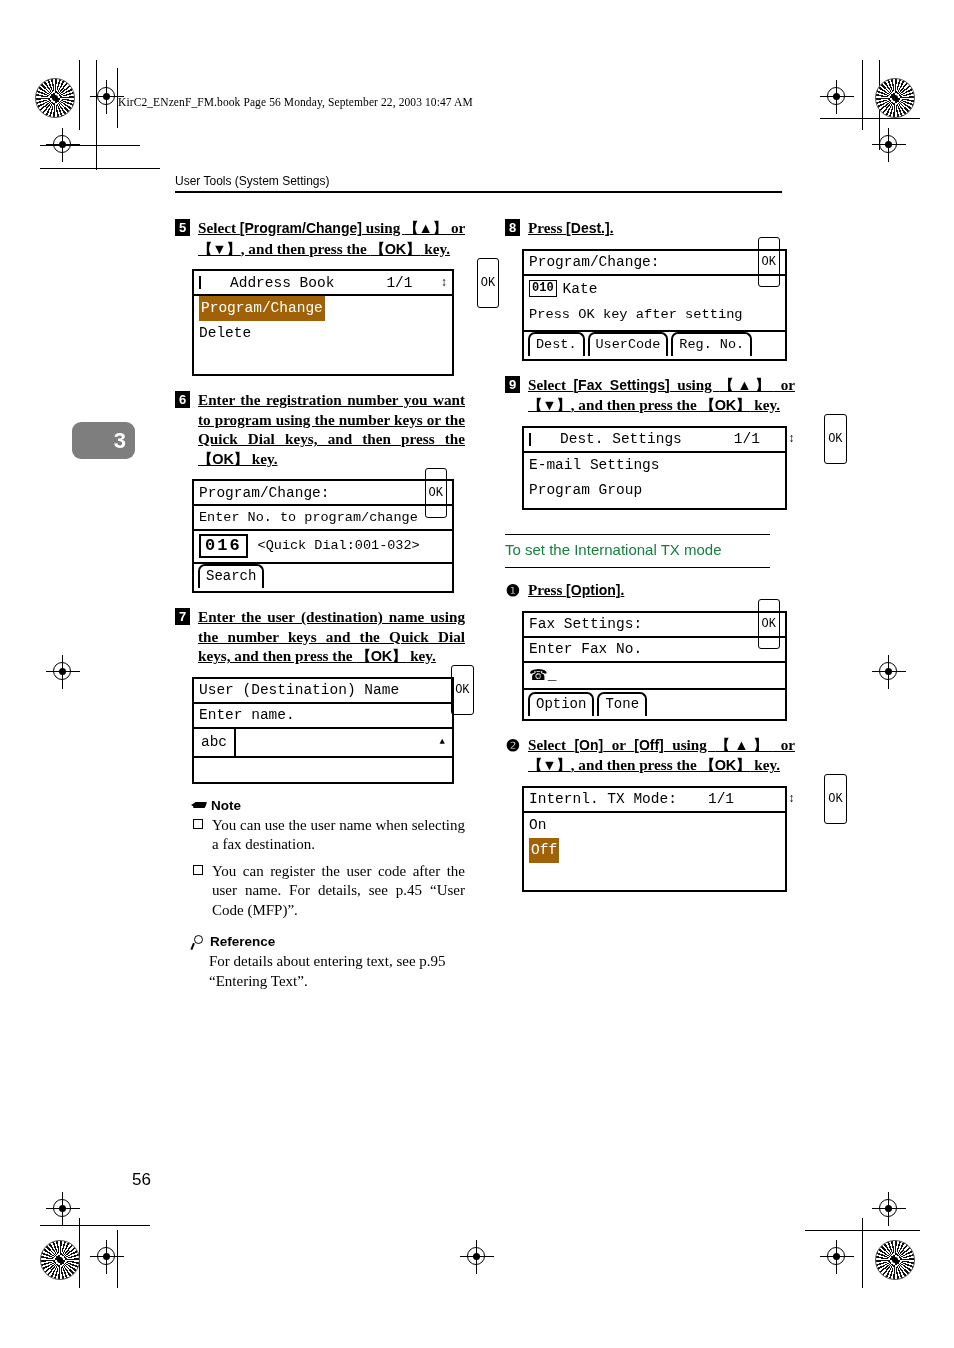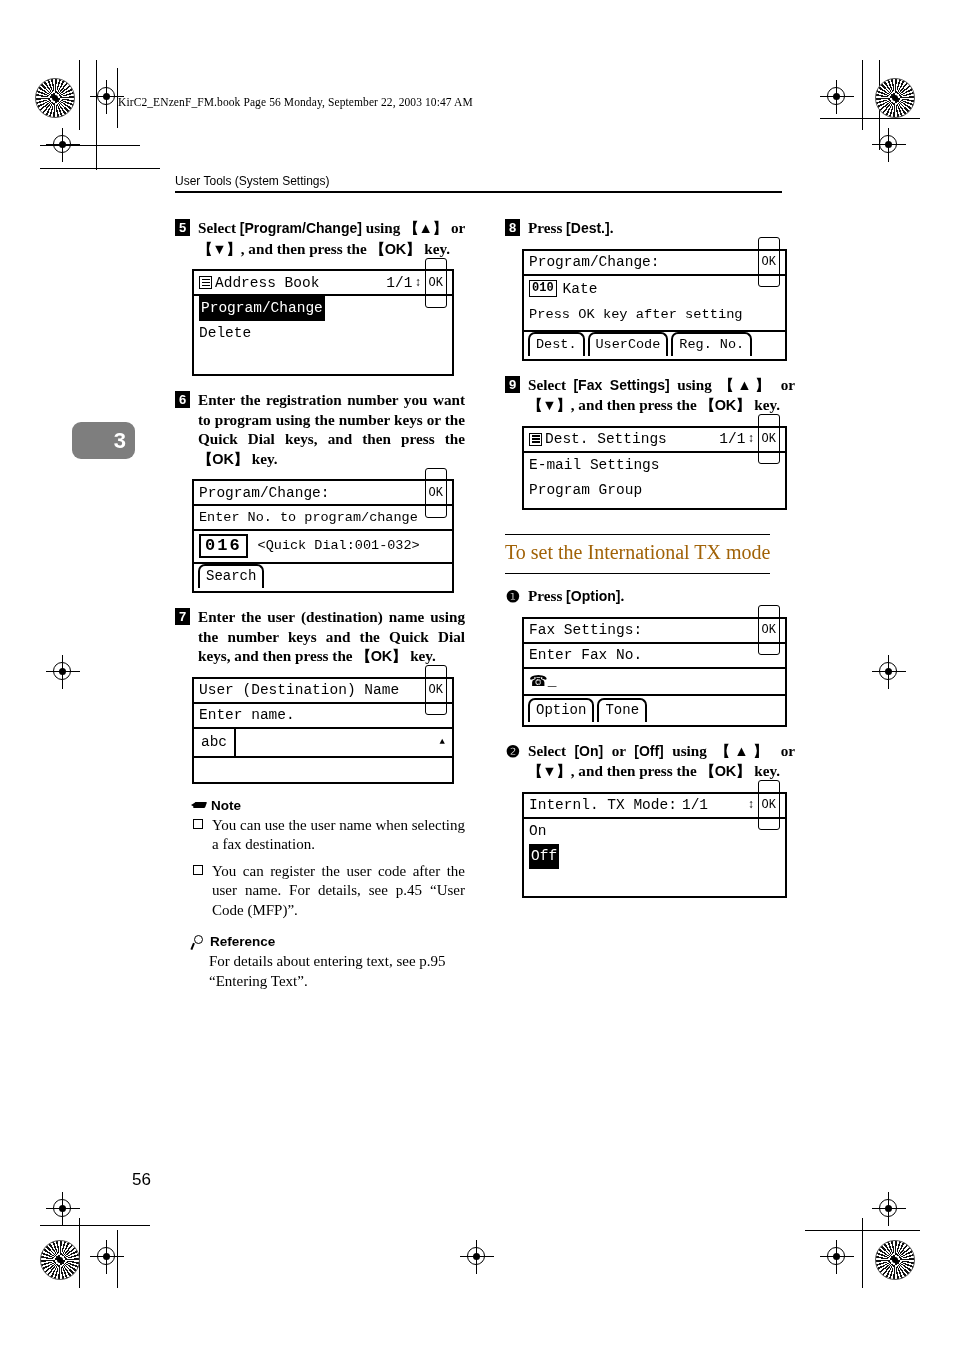--- a/index.html
+++ b/index.html
@@ -55,21 +55,21 @@
 
   
   .col{position:absolute;width:290px;}
   .col-left{left:175px;top:218px;}
   .col-right{left:505px;top:218px;}
 
   
   .step{position:relative;margin-bottom:2px;}
   .step-head{
     font-family:"Liberation Serif", serif;font-weight:bold;font-size:15.2px;
-    line-height:19.5px;color:#000;padding-left:23px;text-align:justify;
+    line-height:19.5px;color:#000;padding-left:23px;text-align:justify;text-decoration:underline;
   }
   .stepnum{
     position:absolute;left:0;top:1px;width:15px;height:17px;background:#000;color:#fff;
     font-family:"Liberation Sans", sans-serif;font-weight:bold;font-size:13px;
     text-align:center;line-height:17px;
   }
   .stepnum.circ{
     border-radius:50%;width:16px;height:16px;line-height:16px;font-size:11px;top:3px;
   }
   b.k{font-family:"Liberation Sans", sans-serif;font-weight:bold;font-size:14px;}
@@ -80,25 +80,25 @@
     border:2.5px solid #000;background:#fff;margin:10px 0 14px 17px;
     font-family:"Liberation Mono", monospace;font-size:14.5px;color:#000;
     box-sizing:border-box;position:relative;
   }
   .lcd.w-l{width:262px;}
   .lcd.w-r{width:265px;}
   .lcd-row{
     display:flex;align-items:center;height:25px;padding:0 5px;box-sizing:border-box;
     white-space:nowrap;position:relative;
   }
-  .lcd-title{border-bottom:2px solid #000;font-weight:normal;}
+  .lcd-title{border-bottom:2px solid #000;font-weight:normal;gap:26px;}
   .lcd-sub{border-bottom:2px solid #000;}
   .lcd-body{padding-bottom:5px;}
   .lcd-item{height:25px;line-height:25px;padding:0 5px;white-space:nowrap;}
-  .sel{background:#000000;color:#fff;display:inline-block;padding:0 2px;}
+  .sel{background:#a16207;color:#fff;display:inline-block;padding:0 2px;}
   .grow{flex:1 1 auto;}
   .okbox{
     border:1.5px solid #000;border-radius:3px;font-size:12px;padding:17px 3px;line-height:14px;
     display:inline-block;font-family:"Liberation Mono", monospace;
   }
   .menu-ico{
     display:inline-block;width:13px;height:13px;border:1.5px solid #000;box-sizing:border-box;
     margin-right:3px;position:relative;vertical-align:-2px;background:#fff;
   }
   .menu-ico i{position:absolute;left:1.5px;right:1.5px;height:1.5px;background:#000;}
@@ -146,21 +146,21 @@
     border-top:0;}
   .refbody{
     margin:0 0 0 34px;font-size:15px;line-height:19.5px;font-family:"Liberation Serif", serif;
   }
 
   
   .subsec{margin:24px 0 12px 0;position:relative;}
   .subsec .r1{height:1.8px;background:#000;width:265px;}
   .subsec .r2{height:1.2px;background:#000;width:265px;margin-top:3px;}
   .subsec .t{
-    font-family:Liberation Serif, serif;font-size:20px;padding:6px 0 6px 0;color:#a16207;
+    font-family:Liberation Sans, sans-serif;font-size:15px;padding:6px 0 6px 0;color:#15803d;
   }
 
   
   .phone{
     font-family:"DejaVu Sans", sans-serif;font-size:15px;font-weight:bold;
   }
   
   .pencil{
     display:inline-block;width:15px;height:13px;position:relative;transform:rotate(0deg);
   }

